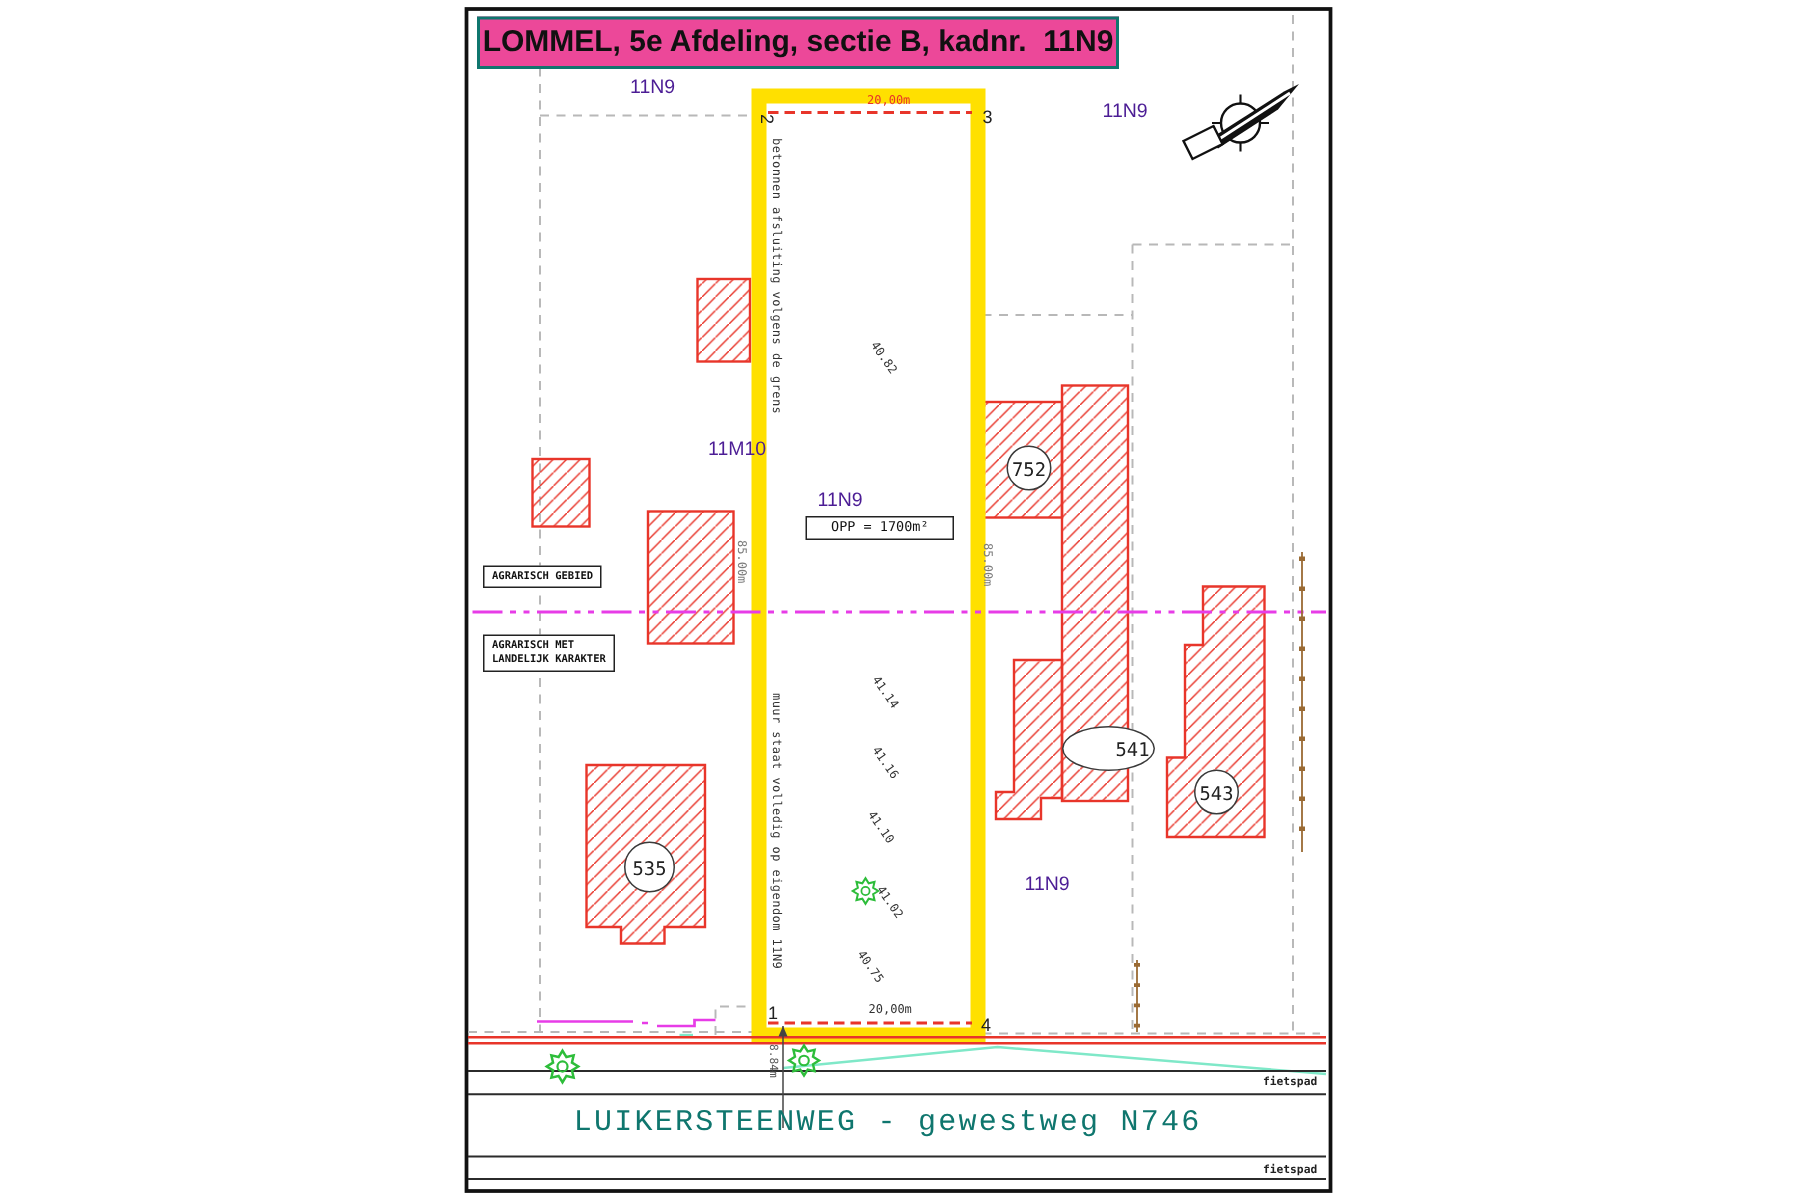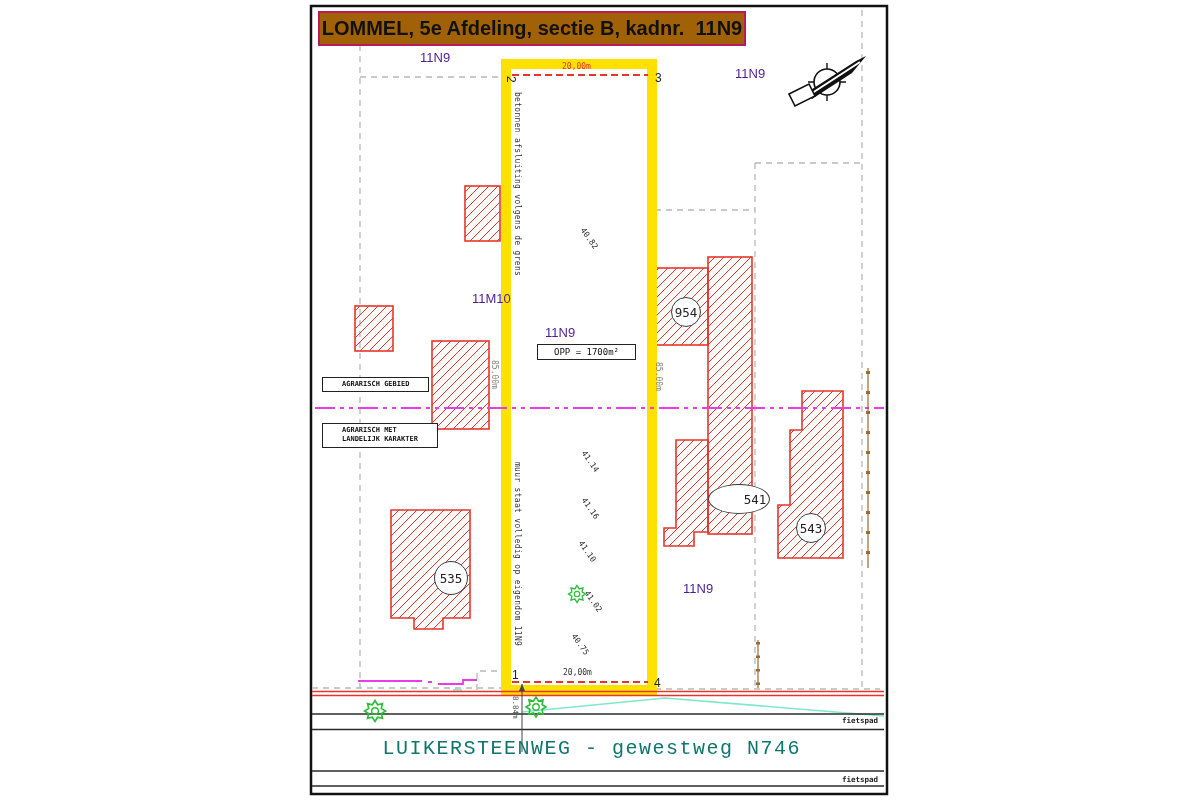--- a/index.html
+++ b/index.html
@@ -2,36 +2,36 @@
 <html><head>
 <meta charset="utf-8">
 <style>
   html,body{margin:0;padding:0;background:#fff;width:1200px;height:800px;overflow:hidden;}
   #stage{position:relative;width:1200px;height:800px;background:#fff;font-family:"Liberation Sans",sans-serif;}
   #linework{position:absolute;left:0;top:0;z-index:1;}
   .t{position:absolute;z-index:3;color:#333;font-family:"DejaVu Sans Mono",monospace;white-space:nowrap;line-height:1;}
   .rot90{transform:rotate(90deg);transform-origin:0 0;}
   .rot55{transform:rotate(55deg);transform-origin:0 0;}
   .title-box{position:absolute;left:318px;top:11px;width:424px;height:31px;z-index:3;
-    border:2px solid #be185d;background:#a16207;display:flex;align-items:center;justify-content:center;
+    border:2px solid #0f766e;background:#ec4899;display:flex;align-items:center;justify-content:center;
     font:bold 20px "Liberation Sans",sans-serif;color:#111;white-space:pre;text-align:right;}
   .zone-box{position:absolute;z-index:3;border:1.5px solid #222;background:#fff;
-    font:bold 7px "DejaVu Sans Mono",monospace;color:#111;padding:2px 19px;line-height:1.35;letter-spacing:0;}
+    font:bold 7px "DejaVu Sans Mono",monospace;color:#111;padding:2px 5px;line-height:1.35;letter-spacing:0;}
   .opp-box{position:absolute;left:537px;top:344px;z-index:3;border:1.4px solid #222;background:#fff;
     font:9px "DejaVu Sans Mono",monospace;color:#111;padding:2px 16px;}
   .circle{position:absolute;z-index:3;border:1.6px solid #3a3a3a;border-radius:50%;background:#fff;
     display:flex;align-items:center;justify-content:center;
     font:12.5px "DejaVu Sans Mono",monospace;color:#222;}
   .roadname{position:absolute;left:331px;top:737px;width:470px;z-index:3;text-align:right;
     font:20px "Liberation Mono",monospace;letter-spacing:1.5px;color:#0f766e;}
   .fietspad{position:absolute;z-index:3;font:bold 7.5px "DejaVu Sans Mono",monospace;color:#222;}
   .corner{font:12px "Liberation Sans",sans-serif;color:#222;}
   .parcel-label{font:13px "Liberation Sans",sans-serif;color:#4c1d95;}
   .elev{font:8px "DejaVu Sans Mono",monospace;color:#333;}
-  .dim{font:8px "DejaVu Sans Mono",monospace;}
+  .dim{font:8px "DejaVu Sans Mono",monospace;margin-left:16px;}
   .note{font:8px "DejaVu Sans Mono",monospace;color:#333;letter-spacing:0.3px;}
   .meters{font:8px "DejaVu Sans Mono",monospace;color:#7d7d7d;}
 </style>
 </head>
 <body>
 
 <div id="stage">
 
   <svg id="linework" width="1200" height="800" viewBox="0 0 1200 800">
     <defs>
@@ -147,22 +147,22 @@
   <div class="t elev rot55" style="left:584px;top:539px;">41.10</div>
   <div class="t elev rot55" style="left:590px;top:589px;">41.02</div>
   <div class="t elev rot55" style="left:577px;top:632px;">40.75</div>
 
   <div class="zone-box" style="left:322px;top:377px;">AGRARISCH GEBIED</div>
   <div class="zone-box" style="left:322px;top:423px;">
     <div>AGRARISCH MET</div>
     <div>LANDELIJK KARAKTER</div>
   </div>
 
-  <div class="circle" style="left:434px;top:561px;width:32px;height:32px;">535</div>
-  <div class="circle" style="left:671px;top:297px;width:28px;height:28px;">954</div>
+  <div class="circle" style="left:416px;top:561px;width:32px;height:32px;">535</div>
+  <div class="circle" style="left:671px;top:297px;width:28px;height:28px;">752</div>
   <div class="circle" style="left:708px;top:484px;width:28px;height:28px;padding-left:32px;">541</div>
   <div class="circle" style="left:796px;top:513px;width:28px;height:28px;">543</div>
 
   <div class="roadname">LUIKERSTEENWEG - gewestweg N746</div>
   <div class="fietspad" style="left:842px;top:716px;">fietspad</div>
   <div class="fietspad" style="left:842px;top:775px;">fietspad</div>
 
 </div>
 
 </body></html>

